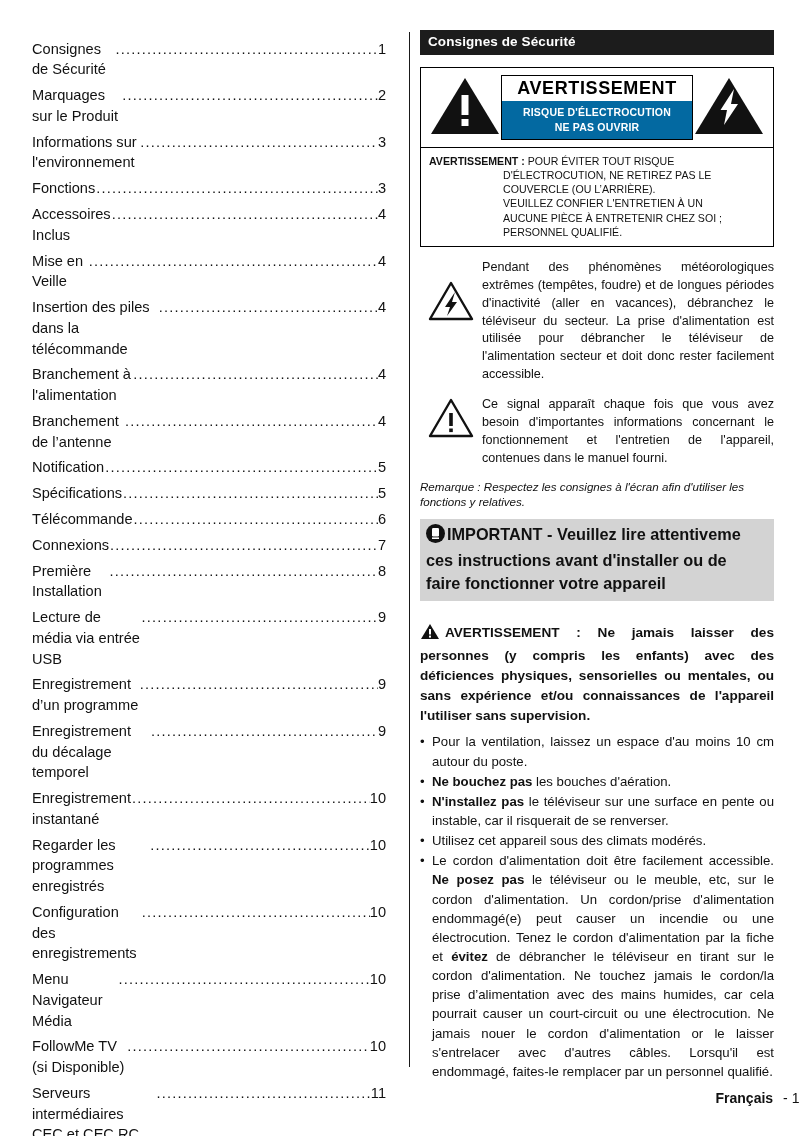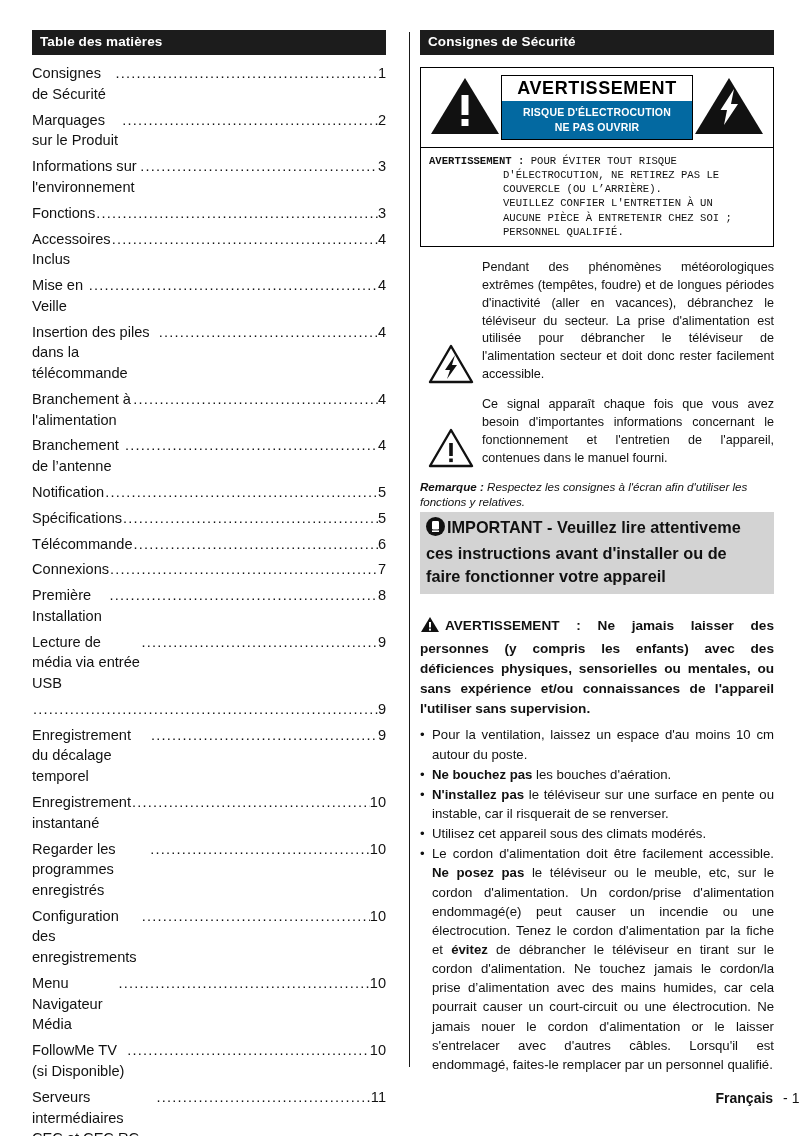--- a/index.html
+++ b/index.html
@@ -146,21 +146,20 @@
     padding: 4px 2px 5px 2px;
     line-height: 1.35;
   }
 
   .warn-text-box {
     border-top: 1.6px solid #000;
     padding: 6px 8px 7px 8px;
     font-size: 10.6px;
     line-height: 1.34;
     color: #111;
-    font-family: Liberation Mono, monospace;
   }
   .warn-text-box .lead {
     font-weight: bold;
     font-size: 10.6px;
   }
   .warn-text-box .hang {
     padding-left: 74px;
     display: block;
   }
 
@@ -171,21 +170,21 @@
     font-size: 14.3px;
     line-height: 1.45;
     text-align: justify;
     color: #111;
   }
 
   
   .icon-row {
     display: flex;
     margin-top: 12px;
-    align-items: flex-end;
+    align-items: flex-start;
   }
   .icon-row .icon-cell {
     flex: 0 0 62px;
     display: flex;
     align-items: center;
     justify-content: center;
     padding-top: 22px;
   }
   .icon-row.second .icon-cell { padding-top: 2px; }
   .icon-row .icon-text {
@@ -197,25 +196,25 @@
   }
 
   
   .remark {
     margin-top: 11px;
     font-size: 11.6px;
     font-style: italic;
     line-height: 1.35;
     color: #111;
   }
-  .remark b { font-style: italic; font-weight: bold; }
+  .remark b { font-style: italic; font-weight: normal; }
 
   
   .important {
-    margin-top: 2px;
+    margin-top: 9px;
     background: #d3d3d3;
     padding: 4px 6px 6px 6px;
     font-weight: bold;
     font-size: 16.3px;
     line-height: 1.42;
     color: #111;
     position: relative;
     white-space: nowrap;
     overflow: visible;
   }
@@ -282,21 +281,20 @@
 <body>
 
 <div class="page">
 
   <div class="columns">
 
     <div class="col-divider"></div>
 
     <div class="col col-left">
 
-      <div class="section-bar">Table des matières</div>
 
       <div class="toc" id="toc-list">
           <div class="toc-entry">
             <div class="toc-row">
               <span class="toc-title">Consignes de Sécurité</span>
               <span class="toc-dots">.........................................................................................</span>
               <span class="toc-page">1</span>
             </div>
           </div>
           <div class="toc-entry">
@@ -392,20 +390,21 @@
           </div>
           <div class="toc-entry">
             <div class="toc-row">
               <span class="toc-title">Lecture de média via entrée USB</span>
               <span class="toc-dots">.........................................................................................</span>
               <span class="toc-page">9</span>
             </div>
           </div>
           <div class="toc-entry">
             <div class="toc-row">
+              <span class="toc-title">Enregistrement d’un programme</span>
               <span class="toc-dots">.........................................................................................</span>
               <span class="toc-page">9</span>
             </div>
           </div>
           <div class="toc-entry">
             <div class="toc-row">
               <span class="toc-title">Enregistrement du décalage temporel</span>
               <span class="toc-dots">.........................................................................................</span>
               <span class="toc-page">9</span>
             </div>

